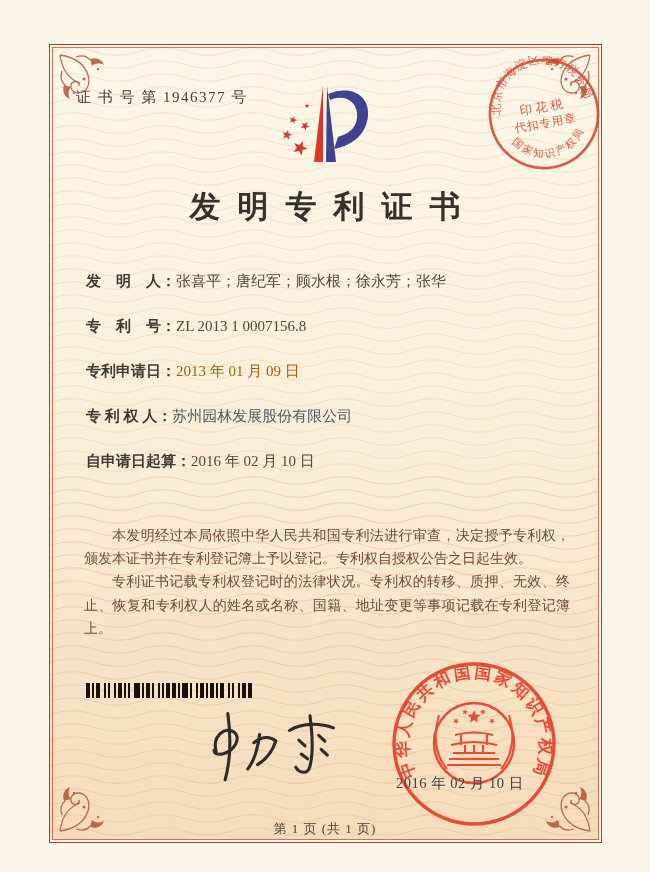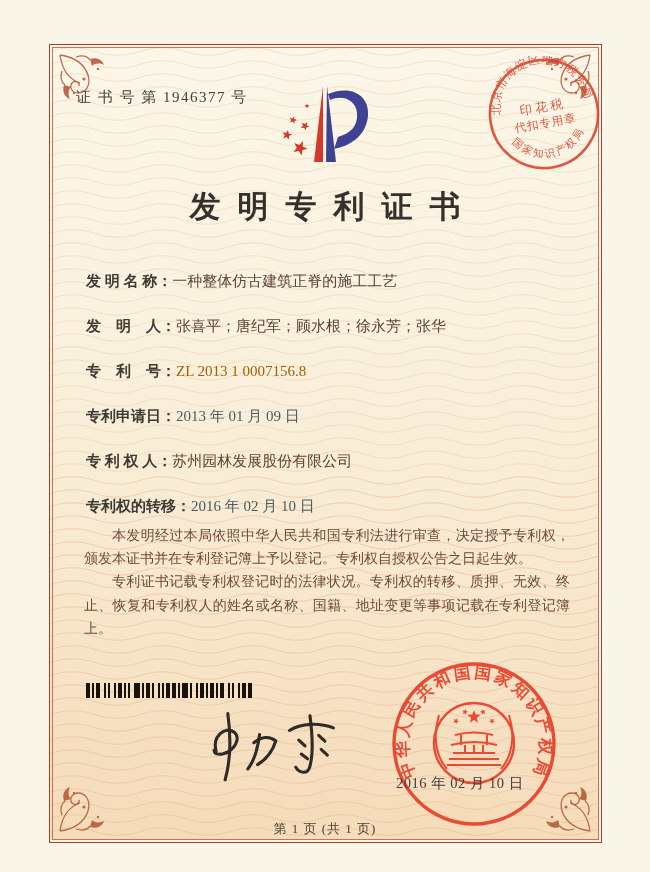--- a/index.html
+++ b/index.html
@@ -151,26 +151,25 @@
         <textPath href="#ts-bot" startOffset="50%" text-anchor="middle">国家知识产权局</textPath>
       </text>
       <text x="58" y="55" font-size="12.5" letter-spacing="3" text-anchor="middle">印花税</text>
       <text x="58" y="71" font-size="11.5" letter-spacing="1" text-anchor="middle">代扣专用章</text>
     </g>
   </svg>
 
   <div class="title">发明专利证书</div>
 
   <div class="fields">
-    <div class="f-row"><span class="f-label">发 明 名 称：</span><span class="f-value">一种整体仿古建筑正脊的施工工艺</span></div>
     <div class="f-row"><span class="f-label">发　明　人：</span><span class="f-value">张喜平；唐纪军；顾水根；徐永芳；张华</span></div>
     <div class="f-row"><span class="f-label">专　利　号：</span><span class="f-value">ZL 2013 1 0007156.8</span></div>
     <div class="f-row"><span class="f-label">专利申请日：</span><span class="f-value">2013 年 01 月 09 日</span></div>
     <div class="f-row"><span class="f-label">专 利 权 人：</span><span class="f-value">苏州园林发展股份有限公司</span></div>
-    <div class="f-row"><span class="f-label">专利权的转移：</span><span class="f-value">2016 年 02 月 10 日</span></div>
+    <div class="f-row"><span class="f-label">自申请日起算：</span><span class="f-value">2016 年 02 月 10 日</span></div>
   </div>
 
   <div class="body-text">
     <p>本发明经过本局依照中华人民共和国专利法进行审查，决定授予专利权，颁发本证书并在专利登记簿上予以登记。专利权自授权公告之日起生效。</p>
     <p>专利证书记载专利权登记时的法律状况。专利权的转移、质押、无效、终止、恢复和专利权人的姓名或名称、国籍、地址变更等事项记载在专利登记簿上。</p>
   </div>
 
   <div class="barcode" id="barcode">
       <div style="width: 4px; flex: 0 0 auto; background: rgb(23, 18, 14);"></div>
       <div style="width: 2px; flex: 0 0 auto; background: transparent;"></div>

